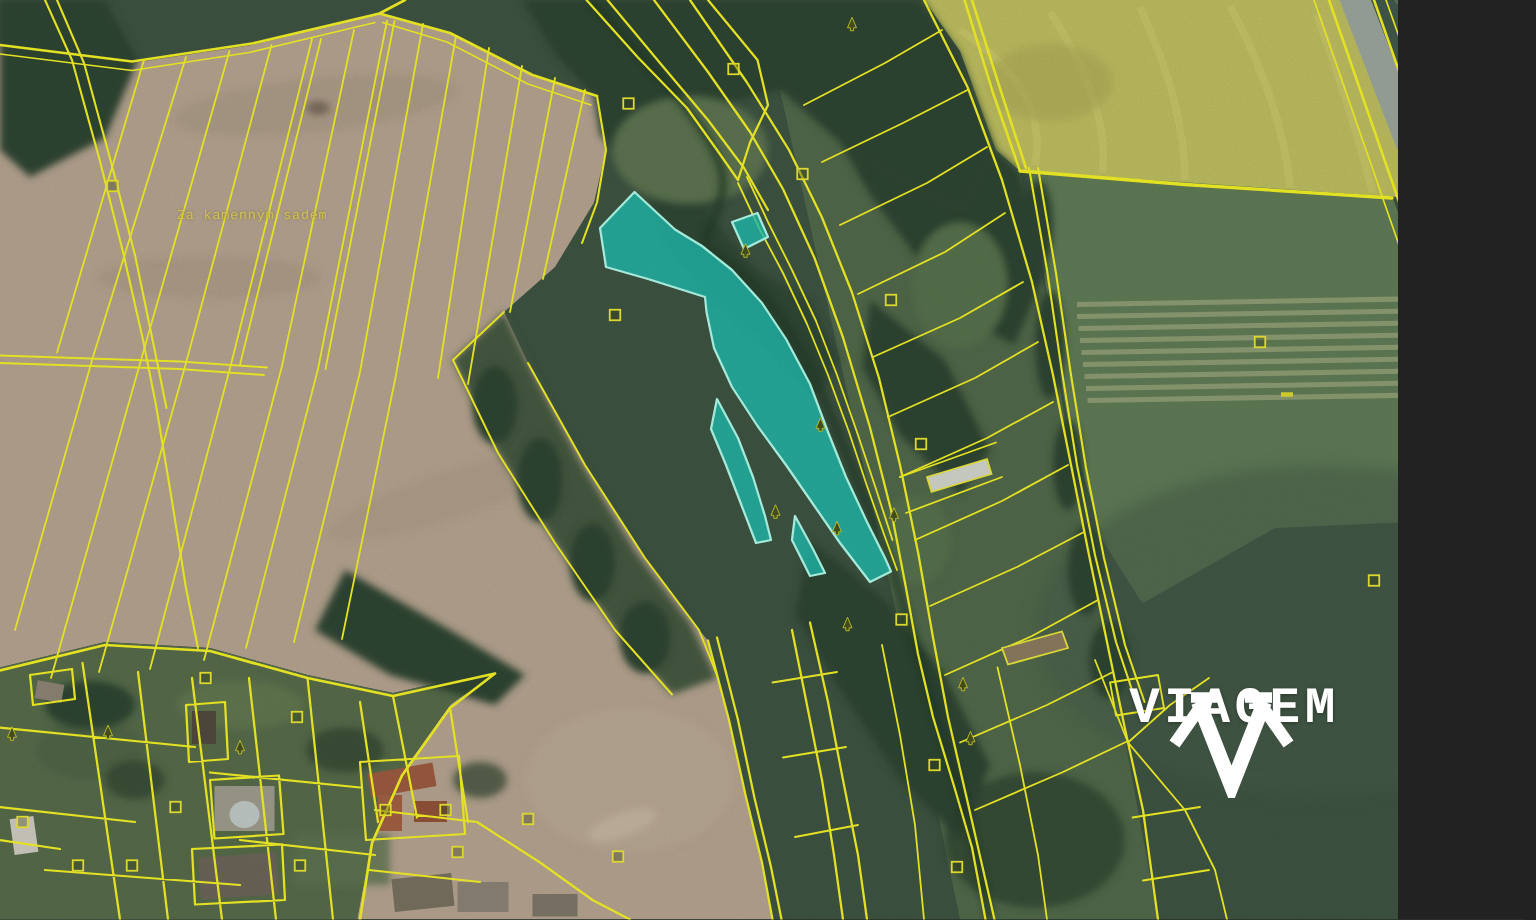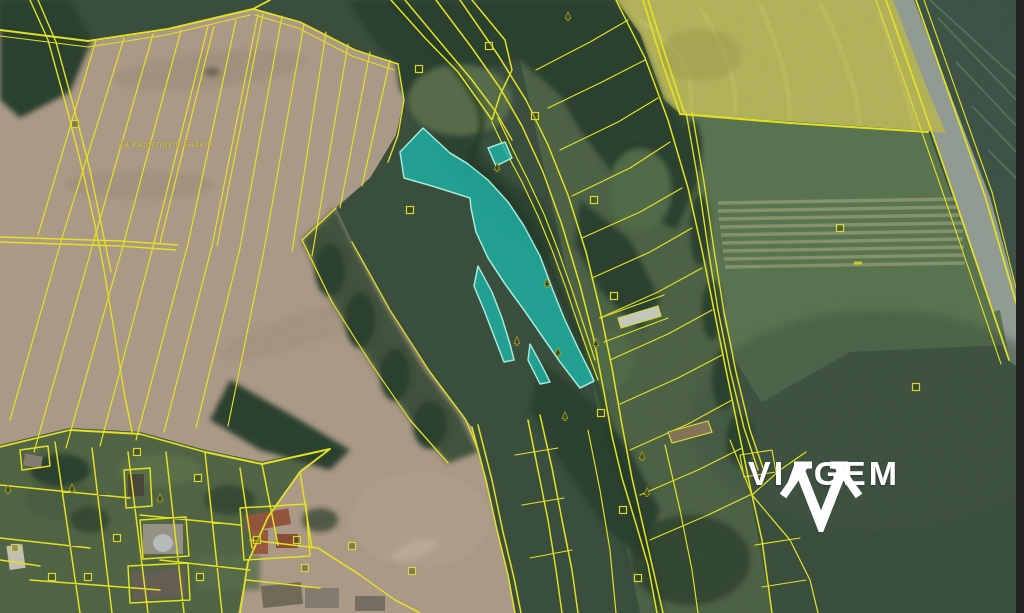--- a/index.html
+++ b/index.html
@@ -1,17 +1,17 @@
 <!DOCTYPE html>
 <html><head>
 <meta charset="utf-8">
 <style>
   html,body{margin:0;padding:0;background:#222;}
-  .stage{position:relative;width:1016px;height:613px;overflow:hidden;
-         font-family:Liberation Sans, sans-serif;background:#3e5342;}
+  .stage{position:relative;width:932px;height:613px;overflow:hidden;
+         font-family:Liberation Mono, monospace;background:#3e5342;}
   .stage svg{position:absolute;left:0;top:0;display:block;}
   
   .pl{stroke:var(--c-parcel,#f1ee26);fill:none;stroke-linecap:round;stroke-linejoin:round;}
   .hl{fill:var(--c-hl,#1fc2b3);fill-opacity:.78;stroke:var(--c-hlb,#aef7e6);stroke-width:1.5;stroke-linejoin:round;}
   .field-label{position:absolute;left:118px;top:139px;width:120px;
       font-size:9px;letter-spacing:.5px;color:rgba(212,196,78,.95);
       text-shadow:0 0 2px rgba(90,80,20,.5);white-space:nowrap;pointer-events:none;}
   .watermark{position:absolute;left:748px;top:452px;width:150px;text-align:center;pointer-events:none;}
   .watermark .brand{margin-top:2px;font-size:34px;font-weight:700;letter-spacing:3px;
       color:var(--c-brand,#fff);text-shadow:0 1px 3px rgba(0,0,0,.35);}

